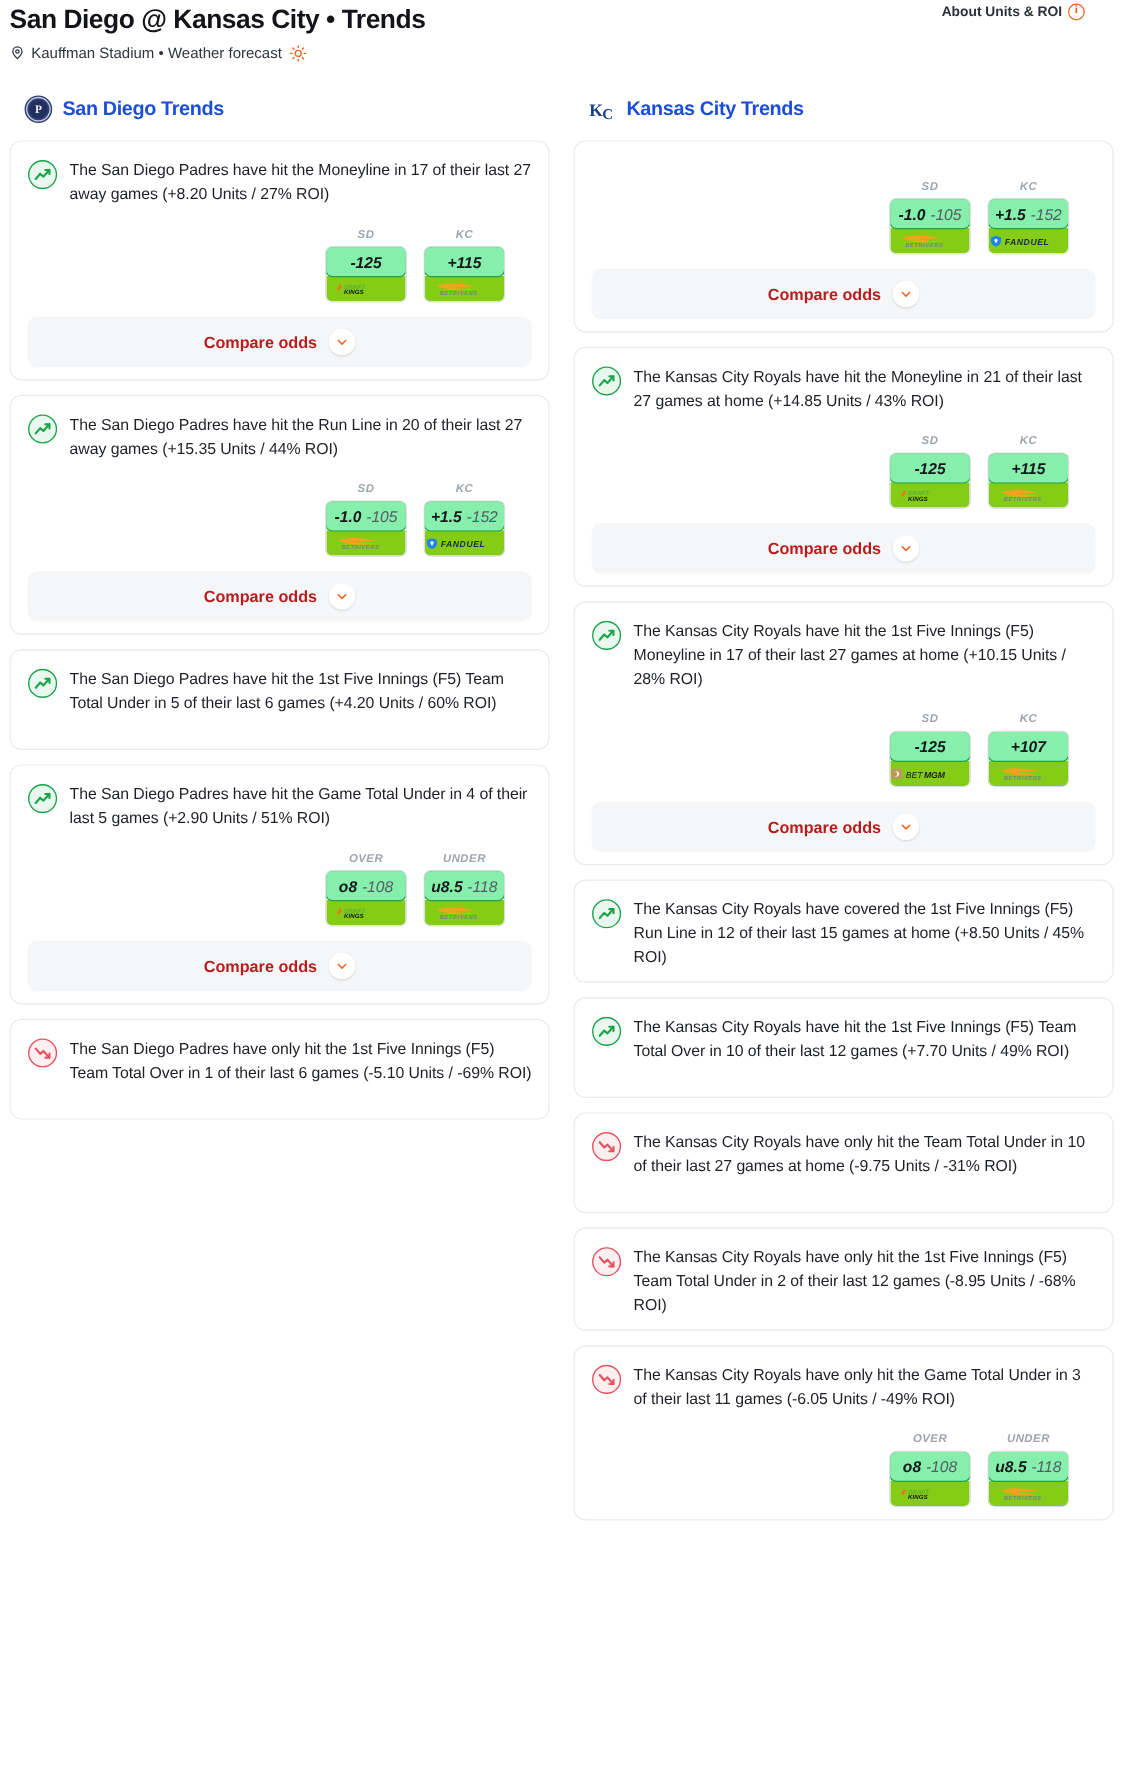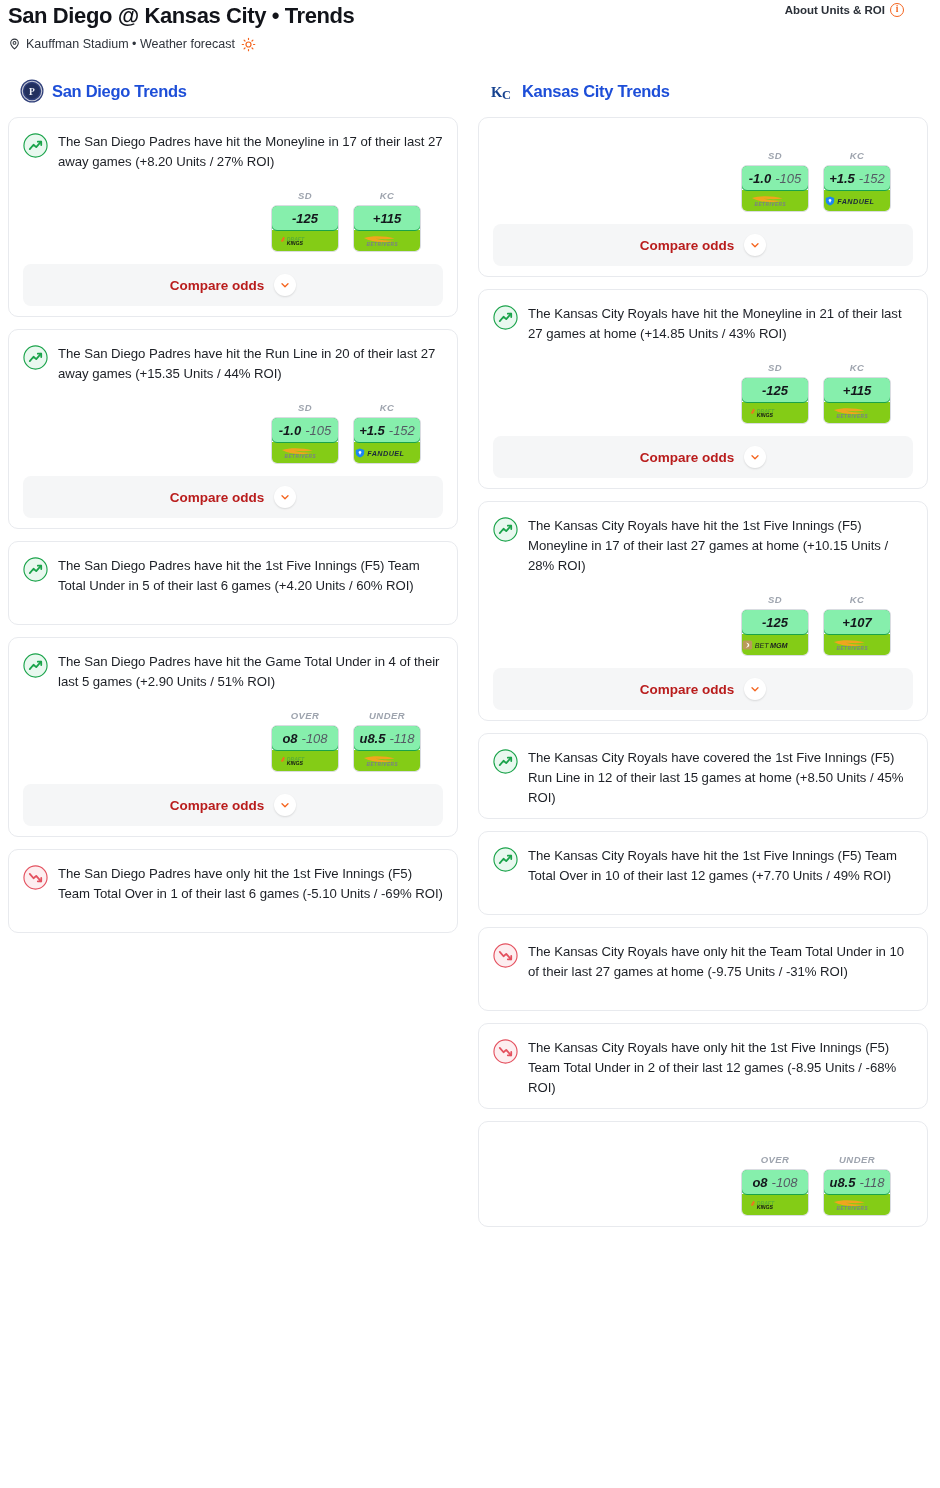--- a/index.html
+++ b/index.html
@@ -575,20 +575,28 @@
         <div class="trend-row">
           <span class="trend-icon"><svg viewBox="0 0 24 24" width="25" height="25">
               <circle cx="12" cy="12" r="11.1" fill="#fdeef0" stroke="#e4515f" stroke-width="1.1"></circle>
               <path d="M6.5 8.5l3.6 4.2 2.6-2.3 4.6 5.3" fill="none" stroke="#e4515f" stroke-width="1.7" stroke-linecap="round" stroke-linejoin="round"></path>
               <path d="M14.2 15.7h3.3v-3.3" fill="none" stroke="#e4515f" stroke-width="1.7" stroke-linecap="round" stroke-linejoin="round"></path>
             </svg></span>
           <span class="trend-text">The Kansas City Royals have only hit the 1st Five Innings (F5) Team Total Under in 2 of their last 12 games (-8.95 Units / -68% ROI)</span>
         </div>
       </div>
       <div class="card has-odds">
+        <div class="trend-row">
+          <span class="trend-icon"><svg viewBox="0 0 24 24" width="25" height="25">
+              <circle cx="12" cy="12" r="11.1" fill="#fdeef0" stroke="#e4515f" stroke-width="1.1"></circle>
+              <path d="M6.5 8.5l3.6 4.2 2.6-2.3 4.6 5.3" fill="none" stroke="#e4515f" stroke-width="1.7" stroke-linecap="round" stroke-linejoin="round"></path>
+              <path d="M14.2 15.7h3.3v-3.3" fill="none" stroke="#e4515f" stroke-width="1.7" stroke-linecap="round" stroke-linejoin="round"></path>
+            </svg></span>
+          <span class="trend-text">The Kansas City Royals have only hit the Game Total Under in 3 of their last 11 games (-6.05 Units / -49% ROI)</span>
+        </div>
         <div class="odds-area">
           <div class="odds-col">
             <div class="odds-label">OVER</div>
             <div class="odds-box">
               <div class="odds-value">
                 <span class="odds-main">o8</span>
                 <span class="odds-juice">-108</span>
               </div>
               <div class="book-strip">
                 <svg viewBox="0 0 92 18" width="58" height="13">

